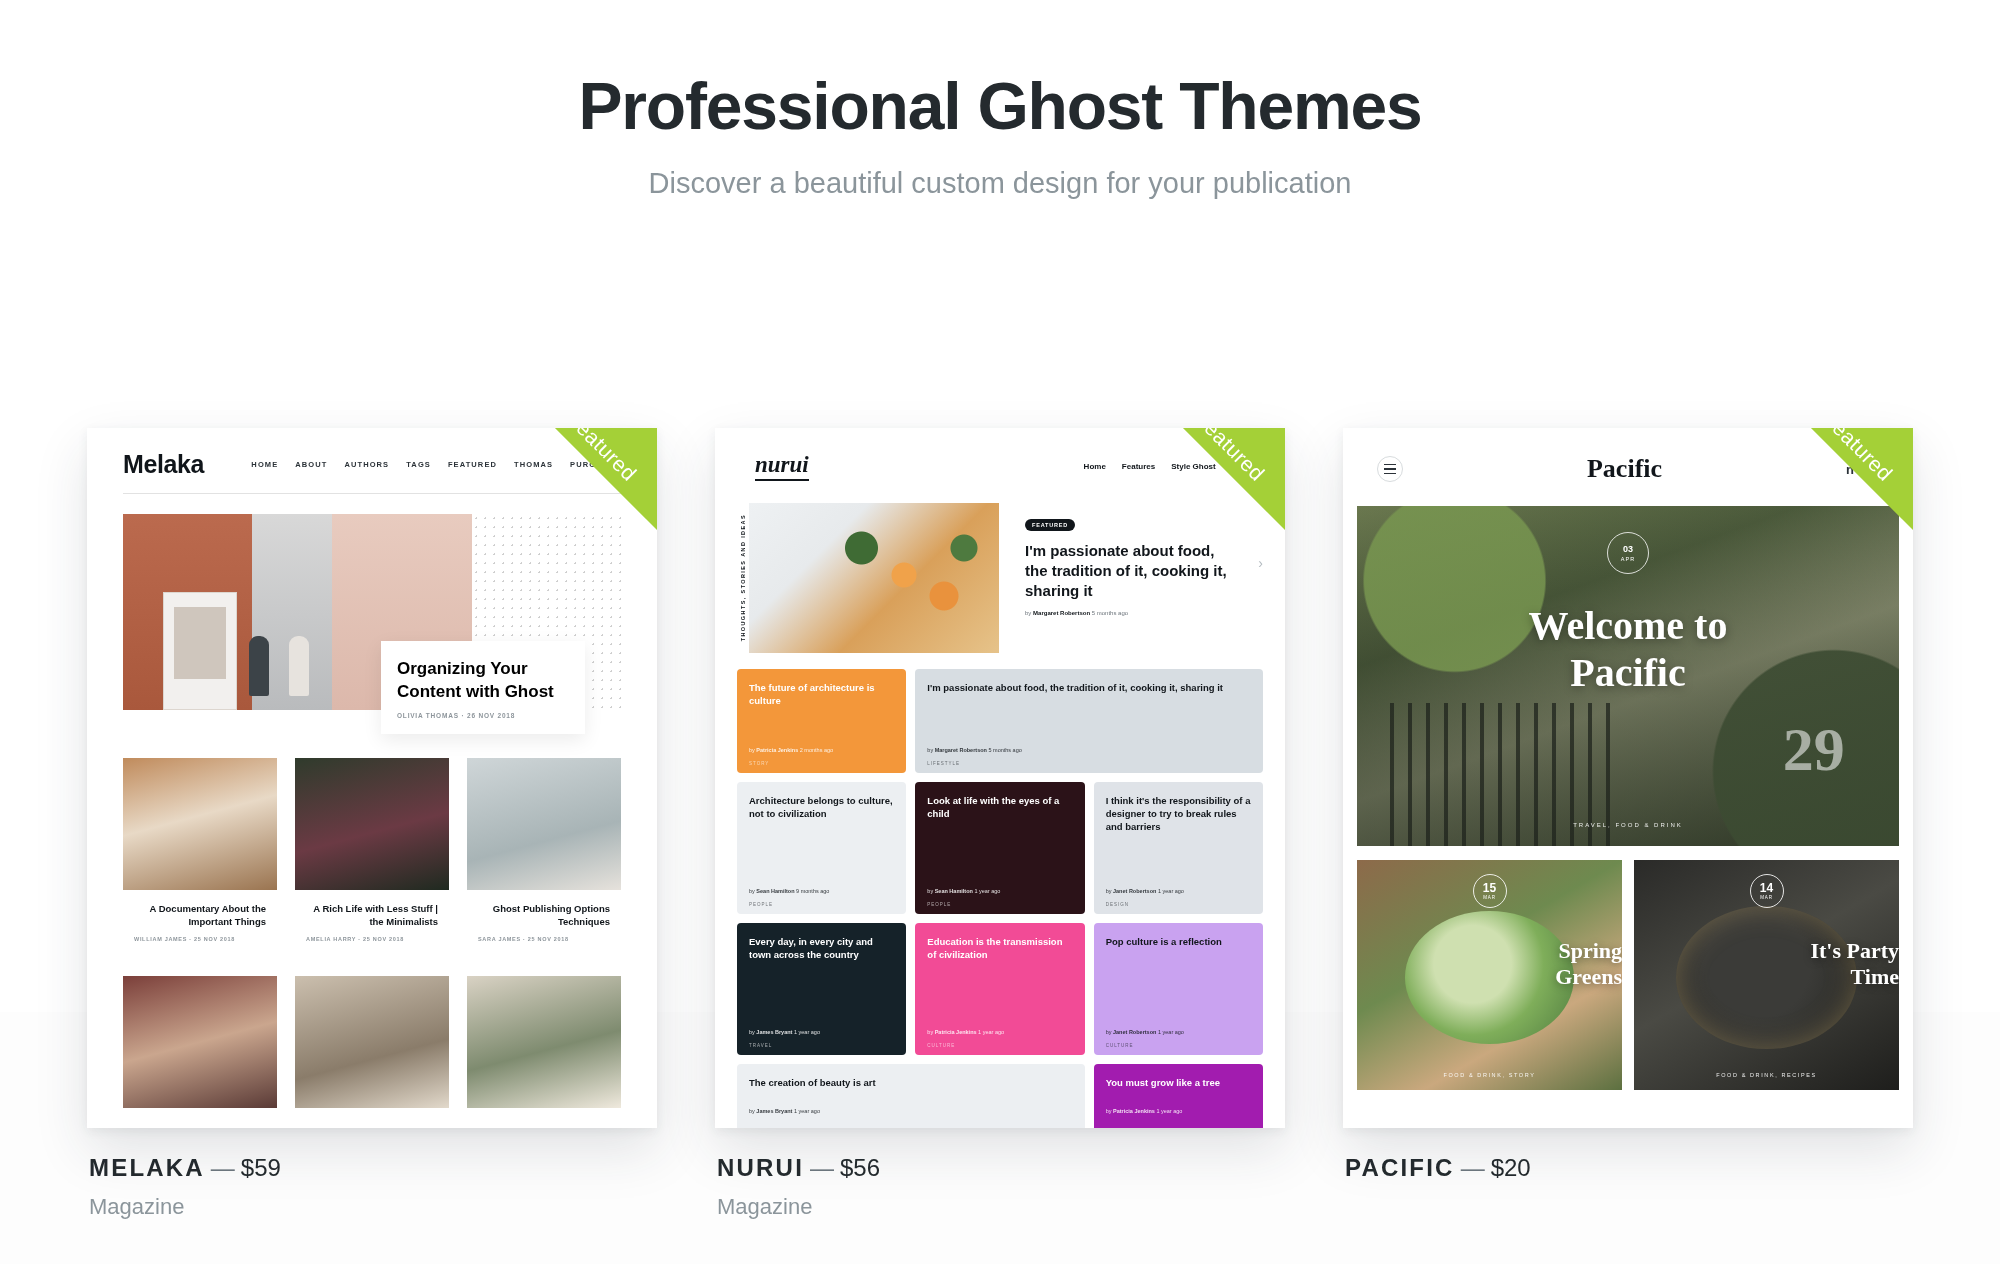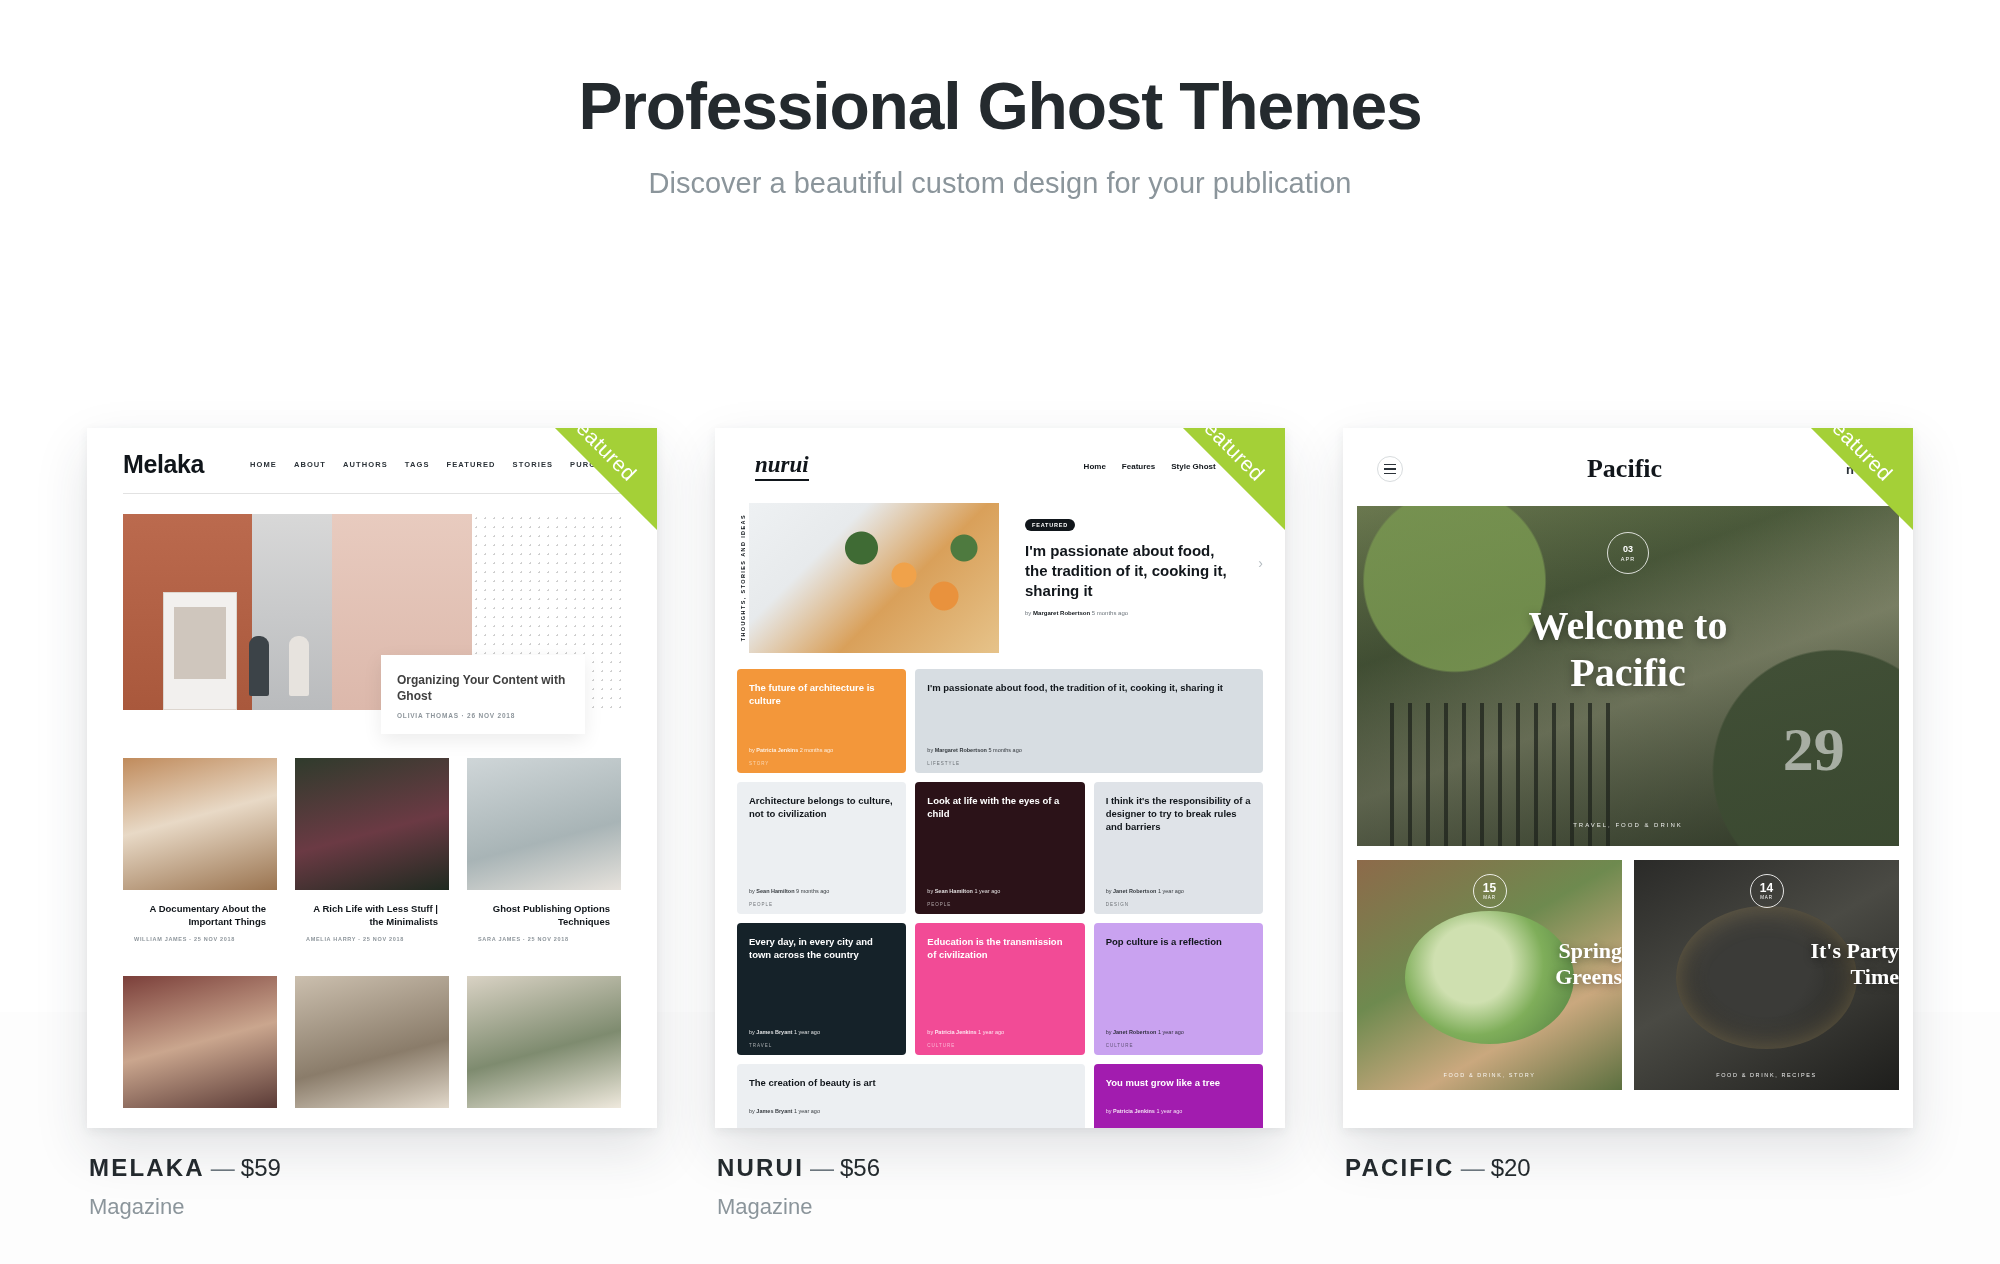--- a/index.html
+++ b/index.html
@@ -74,21 +74,21 @@
     background:#cfc6bd; }
   .mk-people { position:absolute; left:126px; bottom:14px; display:flex; gap:20px; }
   .mk-p { width:20px; height:60px; background:#3c4348; border-radius:9px 9px 2px 2px; }
   .mk-p.light { background:#e7e3de; }
   .mk-sofa { position:absolute; right:132px; bottom:10px; width:96px; height:30px;
     background:#cdb7a8; border-radius:5px; }
   .mk-card {
     position:absolute; right: 36px; bottom: -24px; width: 204px; background:#fff;
     padding: 17px 16px 15px 16px; box-shadow: 0 6px 18px rgba(0,0,0,.08);
   }
-  .mk-card-t { font-size: 12px; font-weight: 800; color:#404040; line-height: 1.35; }
+  .mk-card-t { font-size: 17px; font-weight: 800; color:#000000; line-height: 1.35; }
   .mk-card-m { margin-top: 8px; font-size: 6.5px; font-weight:700; color:#8d959b; letter-spacing:.8px; }
 
   .mk-grid { margin: 48px 36px 0 36px; display:grid; grid-template-columns: repeat(3, 1fr); gap: 18px; }
   .mk-item { background:#fff; }
   .mk-thumb { height: 132px; }
   .mk-t1 { background: linear-gradient(165deg,#c08b5c,#e8d9c6 45%,#9a7450); }
   .mk-t2 { background: linear-gradient(165deg,#2f3b2c,#6b3a44 55%,#1f2a20); }
   .mk-t3 { background: linear-gradient(165deg,#cfd6d8,#a8b4b6 60%,#e6e2dc); }
   .mk-t4 { background: linear-gradient(165deg,#7b3f3a,#caa68e 50%,#5a3a36); }
   .mk-t5 { background: linear-gradient(165deg,#cbbfae,#8a7c6a 60%,#e2d9cb); }
@@ -197,21 +197,21 @@
         </div>
 
         <div class="mk-top">
           <div class="mk-logo">Melaka</div>
           <div class="mk-nav">
             <span>HOME</span>
             <span>ABOUT</span>
             <span>AUTHORS</span>
             <span>TAGS</span>
             <span>FEATURED</span>
-            <span>STORIES</span>
+            <span>THOMAS</span>
             <span>PURCHASE</span>
           </div>
         </div>
         <div class="mk-rule"></div>
 
         <div class="mk-hero">
           <div class="mk-hero-img">
             <div class="mk-band mk-b1"></div>
             <div class="mk-band mk-b2"></div>
             <div class="mk-band mk-b3"></div>

